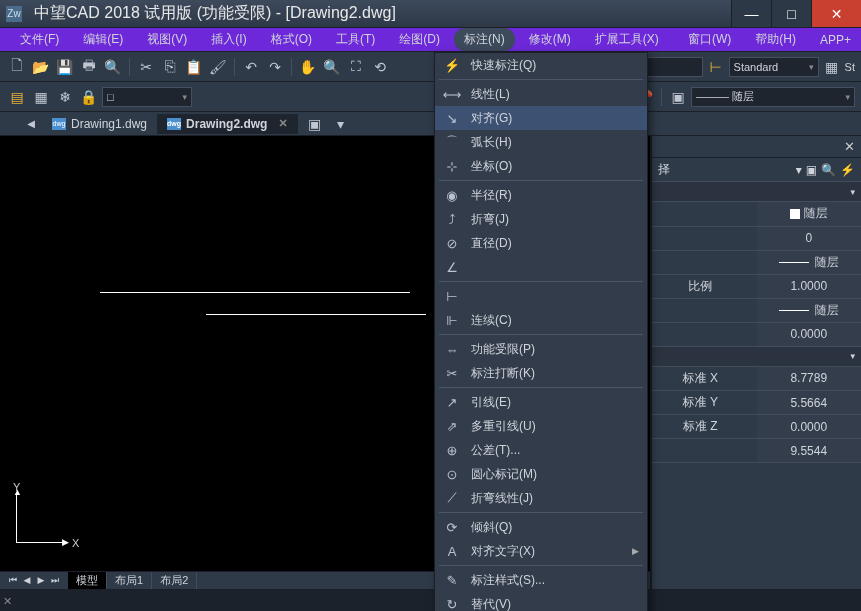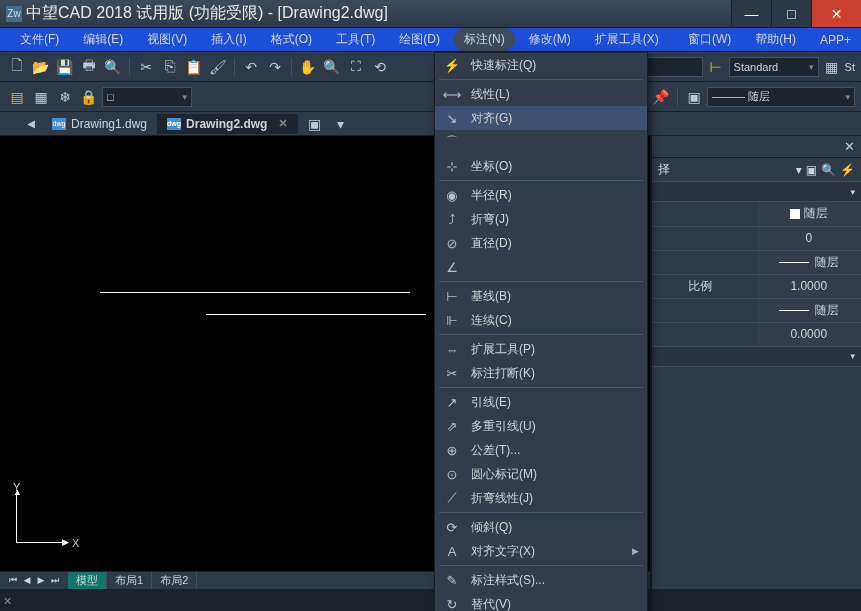--- a/index.html
+++ b/index.html
@@ -1,29 +1,29 @@
 <!DOCTYPE html>
 <html><head>
 <meta charset="utf-8">
 <style>
   * { margin: 0; padding: 0; box-sizing: border-box; font-family: "Microsoft YaHei", SimSun, sans-serif; }
   body { background: #2b3440; color: #d0d4da; font-size: 12px; width: 861px; height: 611px; overflow: hidden; position: relative; }
   
   
   .titlebar { height: 28px; background: linear-gradient(#3d4a5c, #2d3847); display: flex; align-items: center; padding-left: 6px; border-bottom: 1px solid #1a1f28; }
-  .titlebar .appicon { width: 16px; height: 16px; background: #4a6b8a; margin-right: 4px; display:flex; align-items:center; justify-content:center; font-size:10px; color:#cde; }
+  .titlebar .appicon { width: 16px; height: 16px; background: #4a6b8a; margin-right: 12px; display:flex; align-items:center; justify-content:center; font-size:10px; color:#cde; }
   .titlebar .title { flex: 1; font-size: 16px; color: #e8e8e8; }
   .winbtns { display: flex; height: 100%; }
   .winbtn { width: 40px; display:flex; align-items:center; justify-content:center; font-size:14px; color:#fff; border-left:1px solid #1a1f28; }
   .winbtn.min { background:#2d3847; }
   .winbtn.max { background:#2d3847; }
   .winbtn.close { background:#c94030; width:50px; }
   
   
-  .menubar { height: 24px; background: #1d4ed8; display: flex; align-items: center; padding-left: 10px; gap: 4px; border-bottom:1px solid #1a1f28; }
+  .menubar { height: 24px; background: #6d28d9; display: flex; align-items: center; padding-left: 10px; gap: 4px; border-bottom:1px solid #1a1f28; }
   .menubar .mitem { padding: 3px 10px; cursor: default; }
   .menubar .mitem.active { background:#3d4a5c;border-radius:11px; }
   .menubar .spacer { flex:1; }
   
   
   .toolbar { height: 30px; background: #2f3a49; display:flex; align-items:center; gap:2px; padding: 0 6px; border-bottom:1px solid #1a1f28; }
   .tbtn { width:22px; height:22px; display:flex; align-items:center; justify-content:center; font-size:14px; color:#c0c7d1; }
   .tbtn.sep { width:1px; background:#454f5f; margin:0 3px; height:18px; }
   .tcombo { min-width:90px; height:20px; background:#1e252f; border:1px solid #454f5f; padding:0 4px; display:flex; align-items:center; justify-content:space-between; font-size:11px; }
   .tcombo::after { content:"▾"; font-size:9px; color:#888; }
@@ -62,21 +62,21 @@
   .rightpanel table { width:100%; border-collapse:collapse; }
   .rightpanel td { height:24px; border-bottom:1px solid #424c5c; padding:0 8px; vertical-align:middle; }
   .rightpanel td.val { text-align:center; background:#333d4c; width:50%; }
   .rightpanel td.k { text-align:center; padding-right:16px; width:50%; }
   
   
   .layouttabs { height:18px; background:#2f3a49; display:flex; align-items:center; padding-left:6px; gap:0; font-size:11px; border-top:1px solid #1a1f28; }
   .layouttabs .nav { display:flex; gap:0; margin-right:6px;}
   .layouttabs .nav span { width:14px; text-align:center; font-size:9px; }
   .layouttabs .lt { padding:1px 8px; border-right:1px solid #424c5c; }
-  .layouttabs .lt.active { background:#0f766e; }
+  .layouttabs .lt.active { background:#000000; }
   
   
   .cmdwin { height: 120px; background:#1b222c; font-family:"SimSun","Courier New",monospace; font-size:12px; color:#d8dce2; padding:2px 4px; line-height:16px; overflow:hidden; border-top:1px solid #1a1f28; position:relative; white-space:pre-wrap; }
   .cmdwin .close-cmd { position:absolute; left:3px; top:3px; font-size:11px; color:#888; }
   
   
   .axis { position:absolute; left:16px; bottom:28px; }
   .axis .y { position:absolute; left:0; bottom:0; width:1px; height:50px; background:#fff; }
   .axis .x { position:absolute; left:0; bottom:0; width:50px; height:1px; background:#fff; }
   .axis .ylab { position:absolute; left:-3px; top:-62px; color:#ccc; font-size:11px;}
@@ -156,21 +156,21 @@
   <div class="tbtn">▦</div>
   <div class="tbtn">❄</div>
   <div class="tbtn">🔒</div>
   <div class="tcombo" style="width:40px">□</div>
   <div style="flex:1"></div>
   <div class="tbtn">◧</div>
   <div class="tbtn">📌</div>
   <div class="tbtn sep"></div>
   <div class="tbtn">▣</div>
   <div class="tbar2-right">
-    <div class="tcombo" style="width:148px">
+    <div class="tcombo" style="width:164px">
         <span>——— <span>随层</span></span>
       </div>
   </div>
 </div>
 
 <div class="doctabs">
   <div class="tbtn" style="font-size:10px">◀</div>
   <div class="doctab">
     <span class="ficon">dwg</span>
     <span>Drawing1.dwg</span>
@@ -247,20 +247,40 @@
             <td class="k"></td>
             <td class="val"><span class="linesample"></span>随层</td>
           </tr>
       <tr>
             <td class="k"></td>
             <td class="val">0.0000</td>
           </tr>
     </tbody>
       </table>
     <div class="grouphdr"></div>
+    <table>
+      <tbody>
+          <tr>
+            <td class="k">标准 X</td>
+            <td class="val">8.7789</td>
+          </tr>
+      <tr>
+            <td class="k">标准 Y</td>
+            <td class="val">5.5664</td>
+          </tr>
+      <tr>
+            <td class="k">标准 Z</td>
+            <td class="val">0.0000</td>
+          </tr>
+      <tr>
+            <td class="k"></td>
+            <td class="val">9.5544</td>
+          </tr>
+    </tbody>
+      </table>
   </div>
 </div>
 
 <div class="cmdwin">
   <span class="close-cmd">✕</span>
   
 </div>
 
 <div class="dropdown" id="dd">
     <div class="ditem">
@@ -271,20 +291,21 @@
     <div class="ditem">
       <span class="dicon">⟷</span>
       <span class="dlabel">线性(L)</span>
     </div>
     <div class="ditem hover">
       <span class="dicon">↘</span>
       <span class="dlabel">对齐(G)</span>
     </div>
     <div class="ditem">
       <span class="dicon">⌒</span>
+      <span class="dlabel">弧长(H)</span>
     </div>
     <div class="ditem">
       <span class="dicon">⊹</span>
       <span class="dlabel">坐标(O)</span>
     </div>
     <div class="dsep"></div>
     <div class="ditem">
       <span class="dicon">◉</span>
       <span class="dlabel">半径(R)</span>
     </div>
@@ -295,30 +316,29 @@
     <div class="ditem">
       <span class="dicon">⊘</span>
       <span class="dlabel">直径(D)</span>
     </div>
     <div class="ditem">
       <span class="dicon">∠</span>
     </div>
     <div class="dsep"></div>
     <div class="ditem">
       <span class="dicon">⊢</span>
-      <span class="dlabel">基线(B)</span>
     </div>
     <div class="ditem">
       <span class="dicon">⊩</span>
       <span class="dlabel">连续(C)</span>
     </div>
     <div class="dsep"></div>
     <div class="ditem">
       <span class="dicon">⇔</span>
-      <span class="dlabel">扩展工具(P)</span>
+      <span class="dlabel">功能受限(P)</span>
     </div>
     <div class="ditem">
       <span class="dicon">✂</span>
       <span class="dlabel">标注打断(K)</span>
     </div>
     <div class="dsep"></div>
     <div class="ditem">
       <span class="dicon">↗</span>
       <span class="dlabel">引线(E)</span>
     </div>

